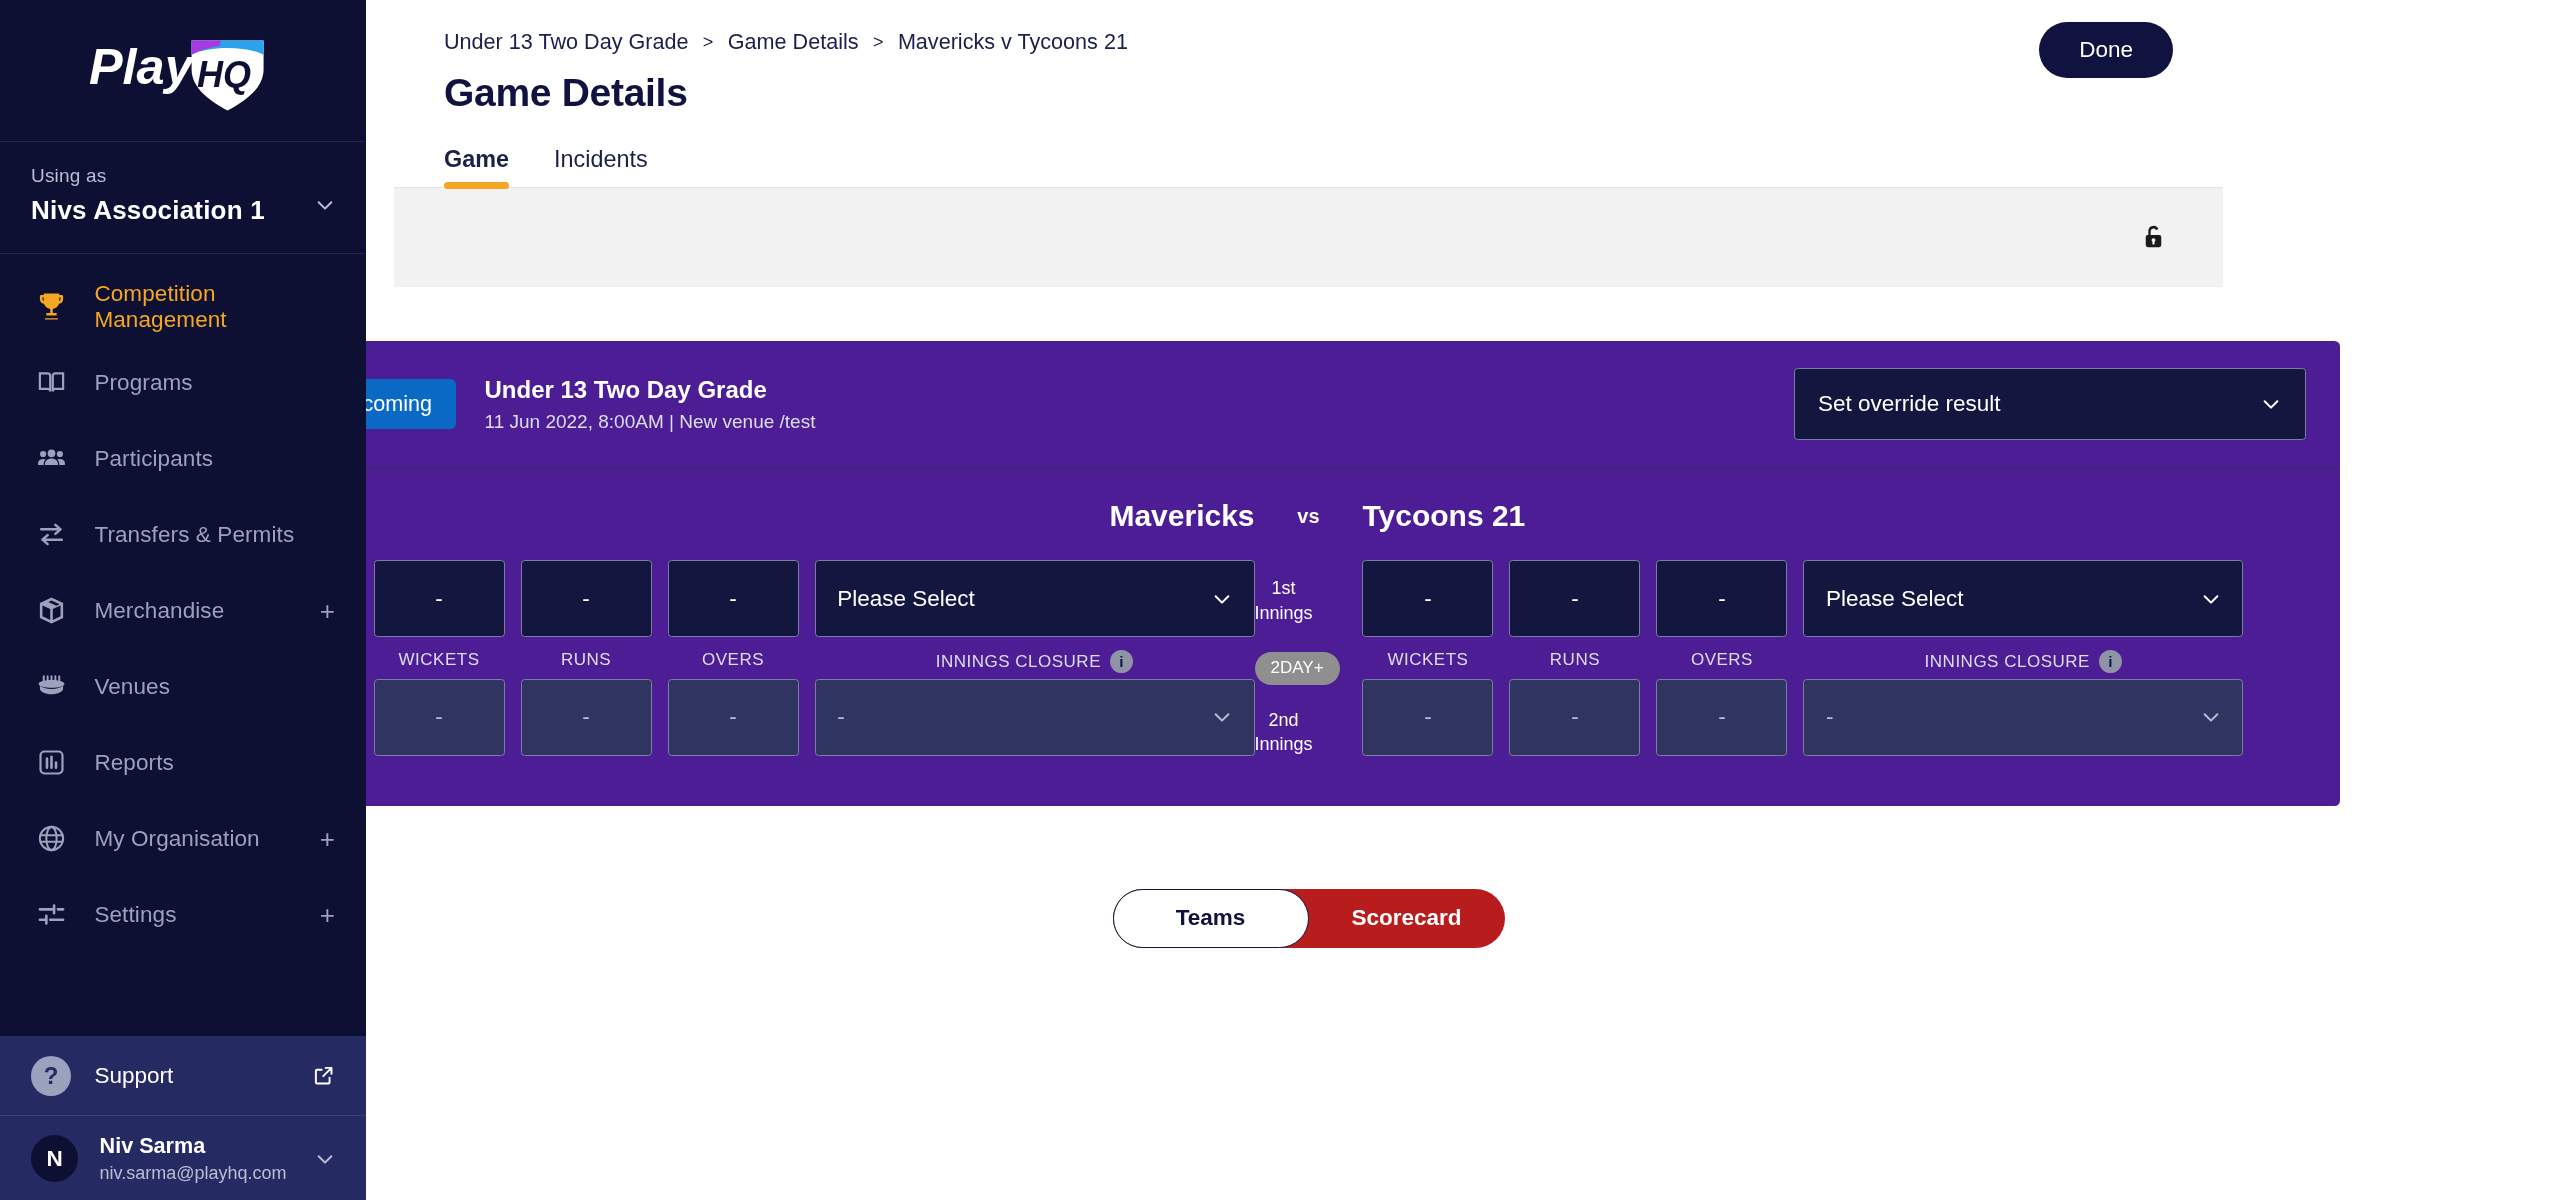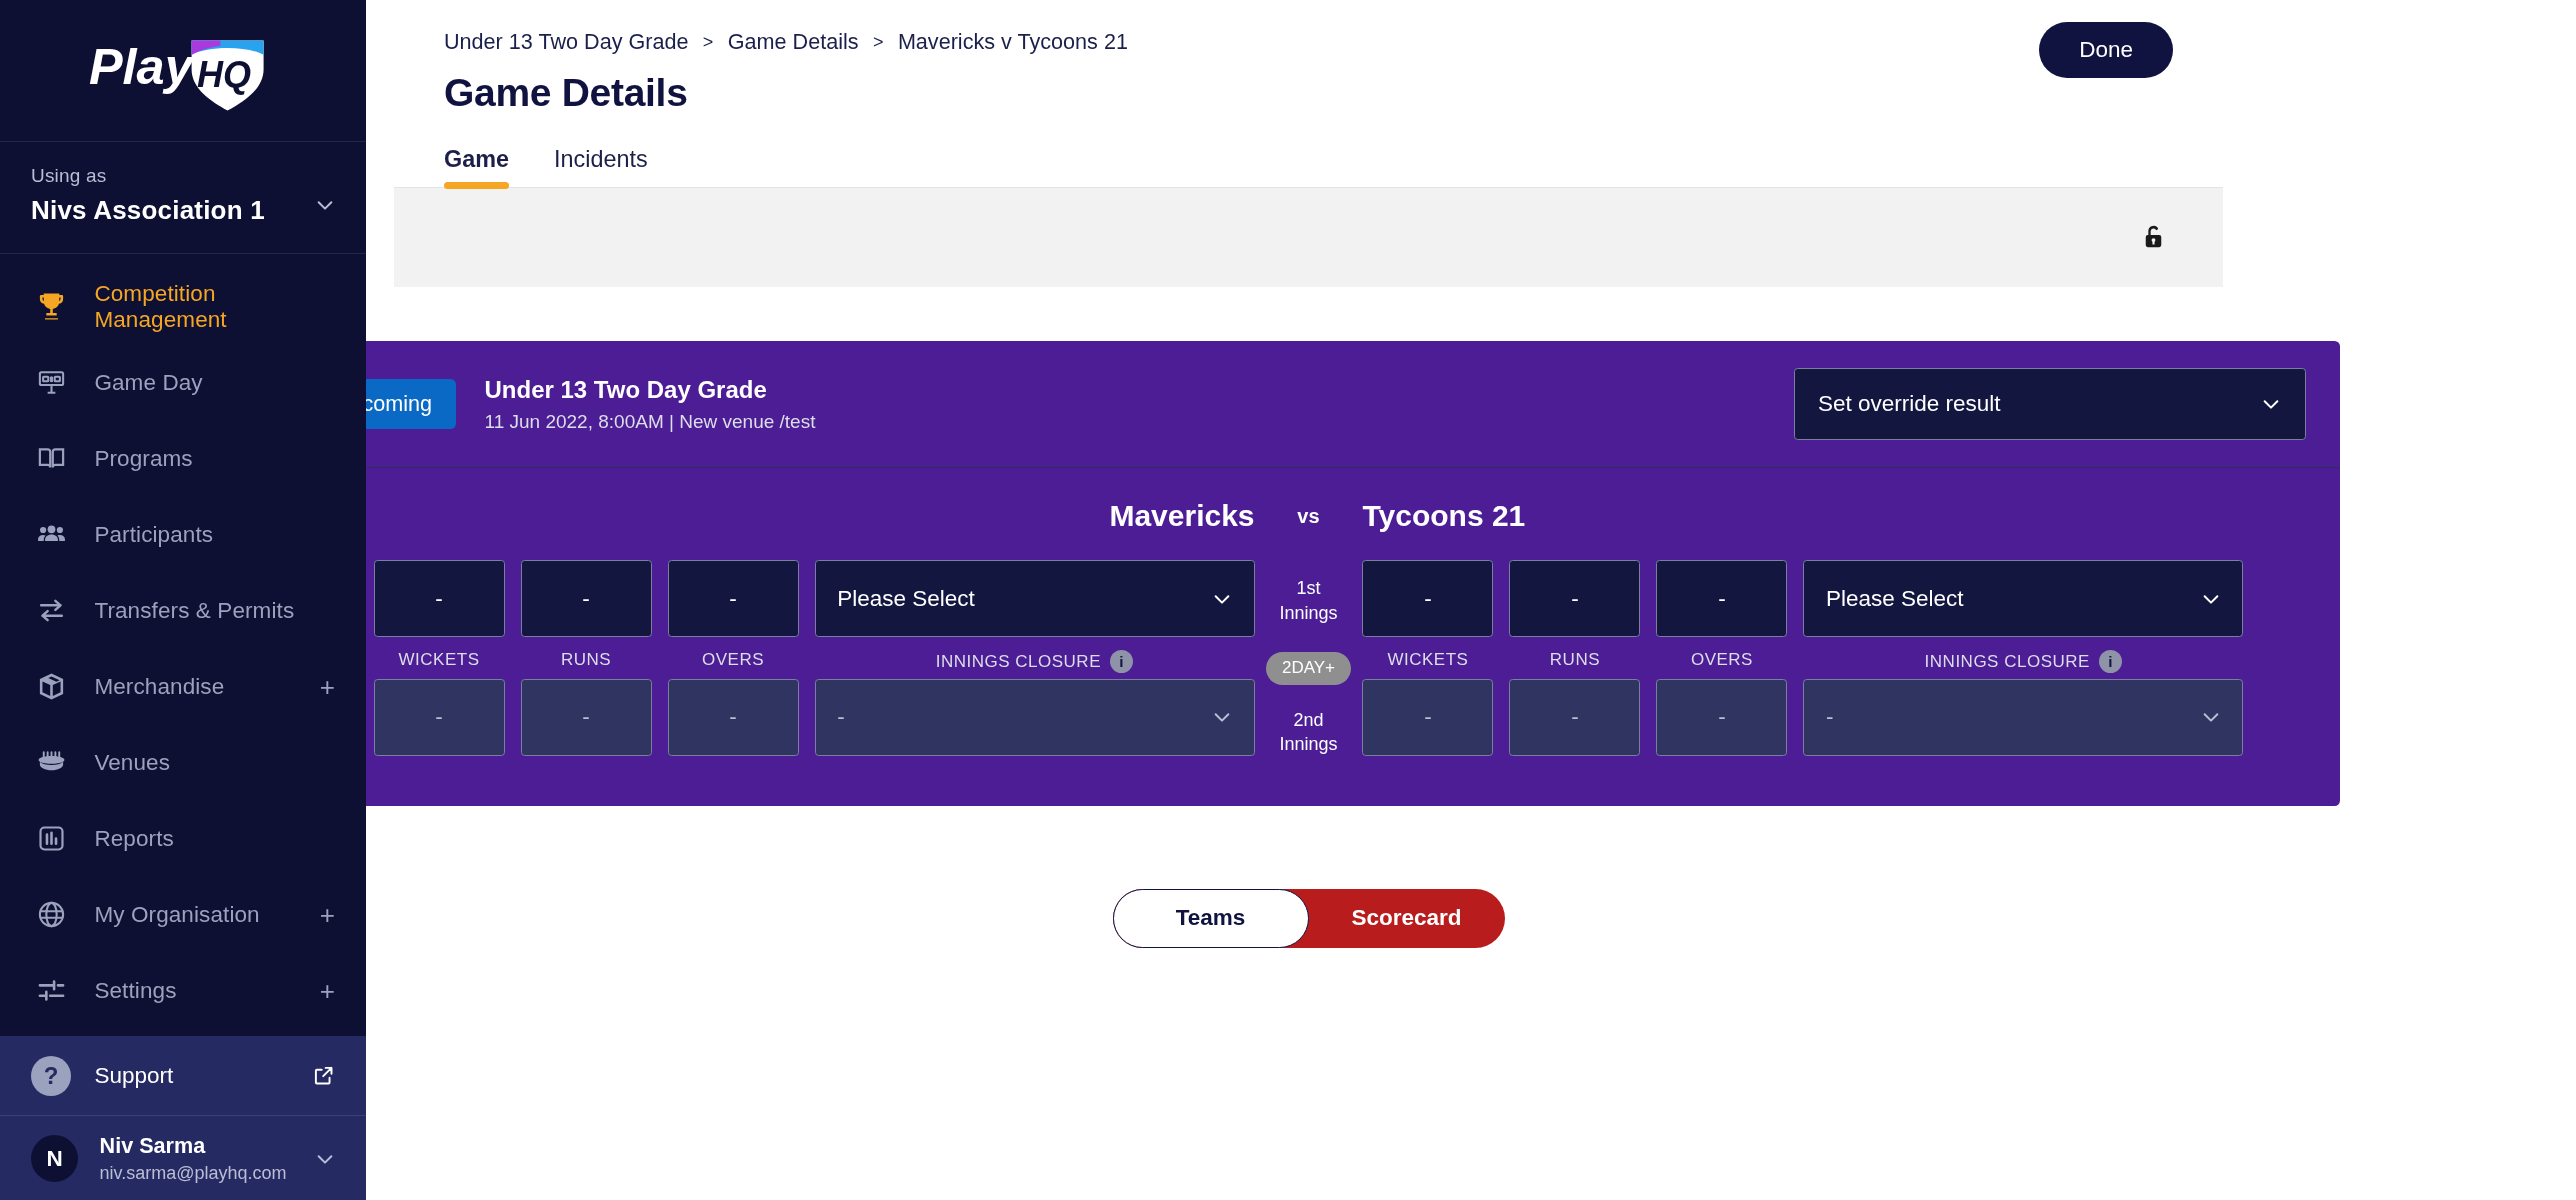--- a/index.html
+++ b/index.html
@@ -153,21 +153,21 @@
 
   .match-body { padding: 31px 34px 49px 34px; }
   .teams-row { display: flex; align-items: center; justify-content: center; margin-bottom: 27px; }
   .team-name { font-size: 30px; font-weight: bold; color: #ffffff; }
   .team-name.left { width: 944px; text-align: right; padding-right: 0; }
   .team-name.right { width: 944px; text-align: left; }
   .vs-label { width: 108px; text-align: center; font-size: 20px; font-weight: bold; color: #ffffff; }
 
   .innings-grid { display: flex; align-items: flex-start; justify-content: center; }
   .side { width: 944px; }
-  .mid { width: 108px; display: flex; flex-direction: column; align-items: center; }
+  .mid { width: 108px; display: flex; flex-direction: column; align-items: flex-start; }
 
   .inn-row { display: flex; gap: 16px; }
   .inn-row.left-side { justify-content: flex-end; }
   .cell { display: flex; flex-direction: column; align-items: center; }
   .box {
     border: 0.9px solid #7a7fa0; border-radius: 3.6px;
     height: 77px; display: flex; align-items: center; justify-content: center;
     color: #ffffff; font-size: 22.5px; background: #13173f; cursor: text;
   }
   .box.num { width: 131px; }
@@ -242,33 +242,20 @@
 
       <div class="nav-item active">
         <span class="nav-icon">
           <svg width="31" height="31" viewBox="0 0 24 24" fill="#f5a623">
               <path d="M18 3h2a1 1 0 011 1v2a4 4 0 01-3.2 3.92A6 6 0 0113 13.9V17h3v2H8v-2h3v-3.1A6 6 0 016.2 9.92 4 4 0 013 6V4a1 1 0 011-1h2V2h12v1zM6 5H5v1a2 2 0 001.2 1.83A8 8 0 016 6V5zm13 0h-1v1c0 .63-.07 1.24-.2 1.83A2 2 0 0019 6V5zM7 21h10v1H7v-1z"></path>
             </svg>
         </span>
         <span class="nav-label">Competition Management</span>
       </div>
 
-      <div class="nav-item">
-        <span class="nav-icon">
-          <svg width="31" height="31" viewBox="0 0 24 24" fill="none" stroke="#9ba2bd" stroke-width="1.6">
-            <rect x="3" y="4" width="18" height="10" rx="1.2"></rect>
-            <rect x="5.5" y="7.5" width="4" height="3.6" rx=".5"></rect>
-            <rect x="14.5" y="7.5" width="4" height="3.6" rx=".5"></rect>
-            <circle cx="12" cy="8.6" r=".6" fill="#9ba2bd"></circle>
-              <circle cx="12" cy="10.4" r=".6" fill="#9ba2bd"></circle>
-            <path d="M12 14v6M9 20h6"></path>
-          </svg>
-        </span>
-        <span class="nav-label">Game Day</span>
-      </div>
 
       <div class="nav-item">
         <span class="nav-icon">
           <svg width="31" height="31" viewBox="0 0 24 24" fill="none" stroke="#9ba2bd" stroke-width="1.7">
             <path d="M3 5h6a2 2 0 012 2v12a2 2 0 00-2-2H3V5zM21 5h-6a2 2 0 00-2 2v12a2 2 0 012-2h6V5z"></path>
           </svg>
         </span>
         <span class="nav-label">Programs</span>
       </div>
 

